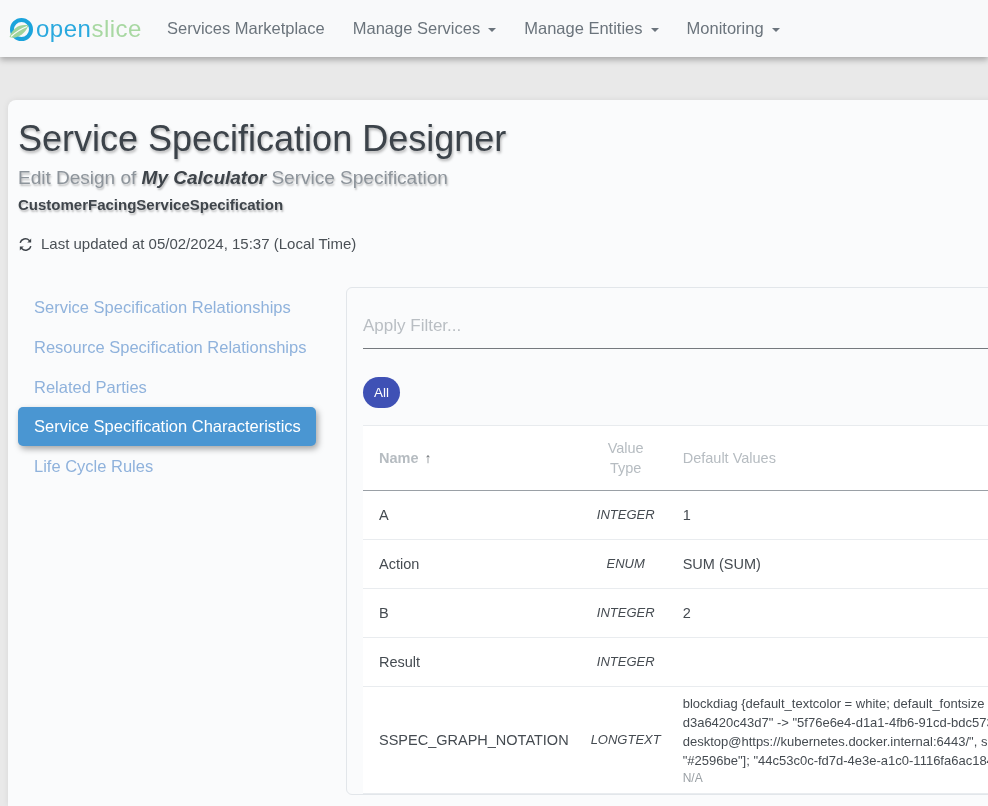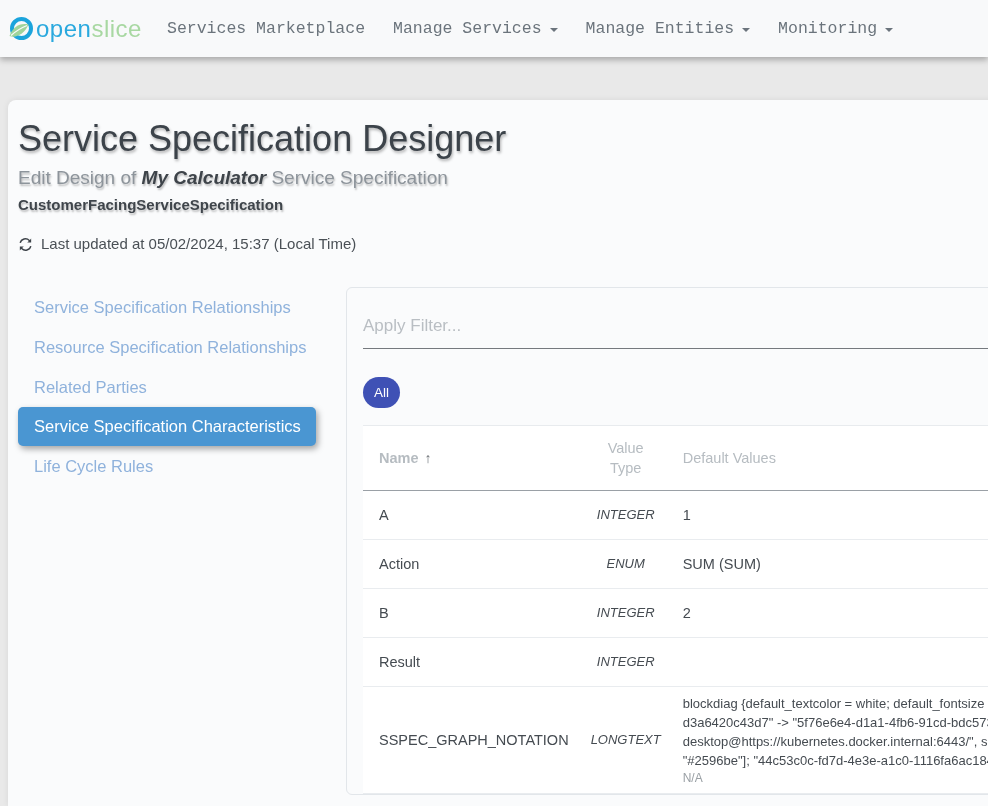--- a/index.html
+++ b/index.html
@@ -10,26 +10,26 @@
     color:#3e444a;
   }
   
   .navbar {
     height:57px; background:#f8f9fa;
     display:flex; align-items:center;
     padding-left:8px;
     box-shadow:0 3px 6px rgba(0,0,0,0.28);
     position:relative; z-index:5;
   }
-  .logo { display:flex; align-items:center; width:136px; cursor:pointer; }
+  .logo { display:flex; align-items:flex-end; width:136px; cursor:pointer; }
   .logo svg { flex:none; }
   .logo-text { font-size:24px; margin-left:1px; letter-spacing:0.5px; }
   .logo-open { color:#2aa9de; }
   .logo-slice { color:#a8d8a2; }
-  .nav-items { display:flex; align-items:center; margin-left:9px;font-family:Liberation Mono, monospace; }
+  .nav-items { display:flex; align-items:center; margin-left:9px; }
   .nav-item {
     color:#6b747c; font-size:16.5px; padding:0 14px;
     display:flex; align-items:center; gap:8px; cursor:pointer; white-space:nowrap;
   }
   .caret {
     width:0; height:0; margin-top:3px;
     border-left:4px solid transparent; border-right:4px solid transparent;
     border-top:4.5px solid #6b747c;
   }
   

